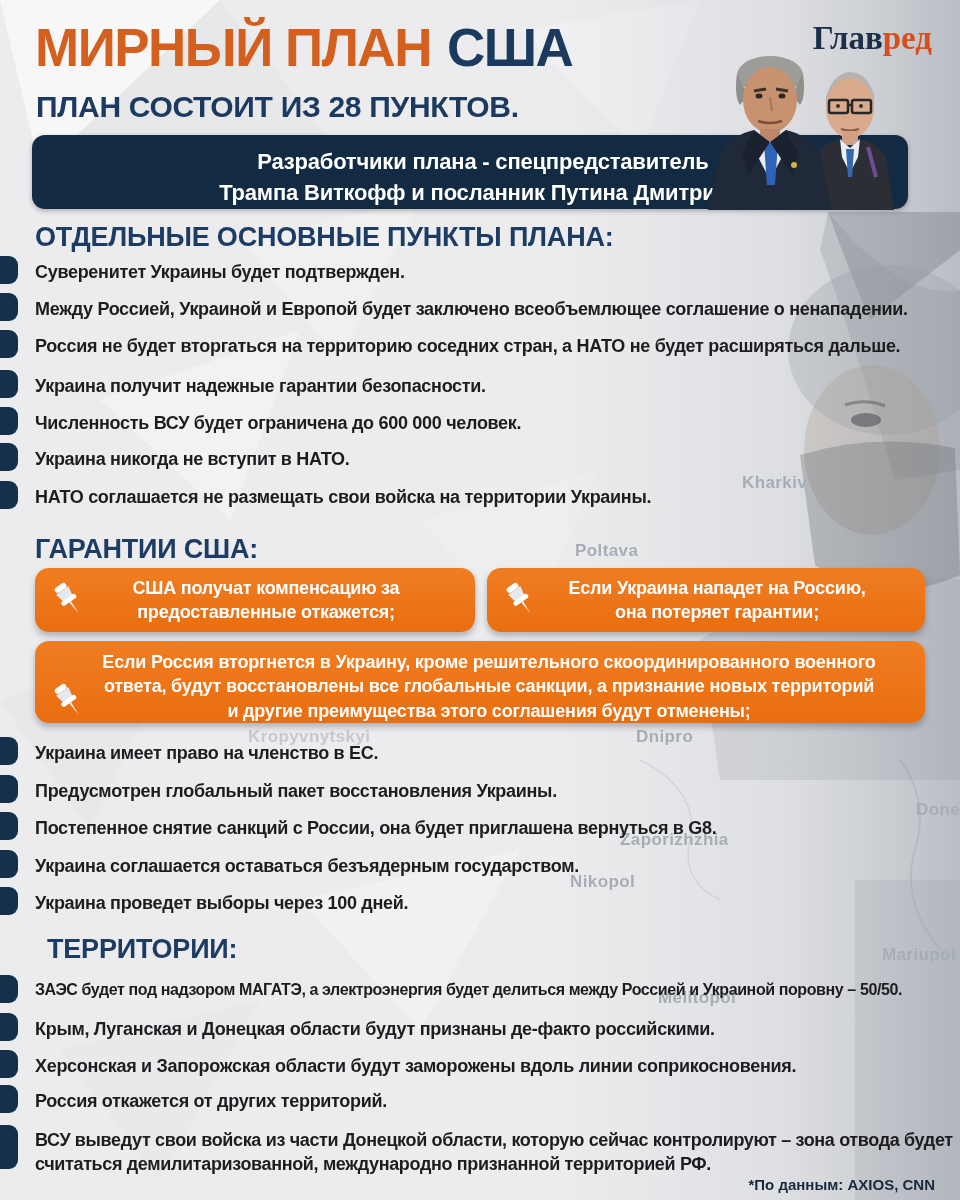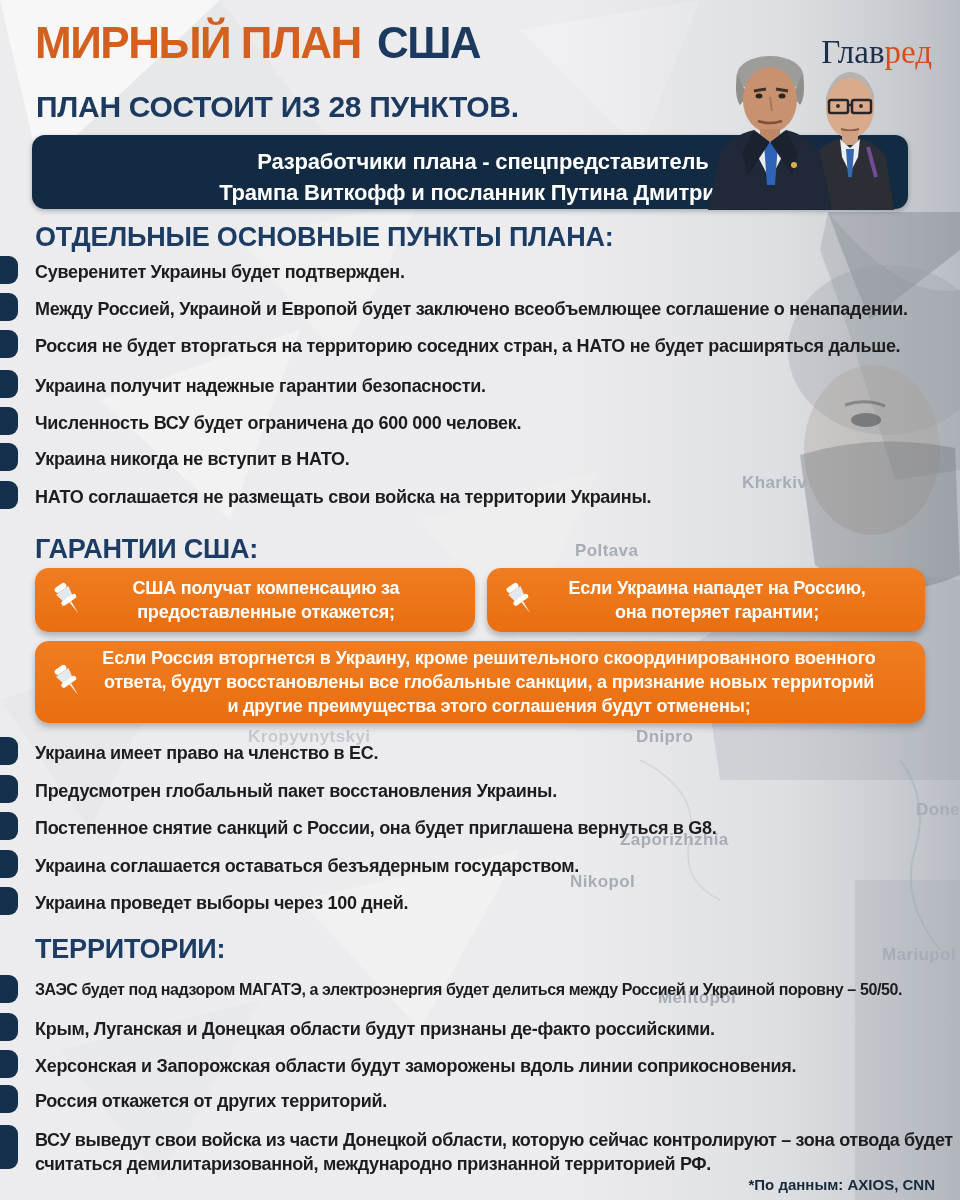--- a/index.html
+++ b/index.html
@@ -3,32 +3,32 @@
 <meta charset="utf-8">
 <style>
   html,body{margin:0;padding:0;background:#d8d8da;}
   .page{position:relative;width:960px;height:1200px;background:#ebebed;overflow:hidden;
         font-family:"Liberation Sans",sans-serif;}
   .bg{position:absolute;left:0;top:0;z-index:0;}
   .maplabel{position:absolute;z-index:1;color:#a6adb7;font-size:17px;font-weight:bold;
             letter-spacing:.4px;white-space:nowrap;}
   .maplabel.faint{opacity:.55;}
   
-  .title{position:absolute;left:35px;top:20px;z-index:3;font-size:44px;font-weight:bold;
+  .title{position:absolute;left:35px;top:20px;z-index:3;font-size:53px;font-weight:bold;
          letter-spacing:-1.5px;line-height:1.05;white-space:nowrap;}
   .title .t1{color:#d4601f;}
   .title .t2{color:#1c3a5f;margin-left:16px;}
   .subtitle{position:absolute;left:36px;top:90px;z-index:3;font-size:30px;font-weight:bold;
             color:#1c3a5f;letter-spacing:-.3px;white-space:nowrap;}
   .banner{position:absolute;left:32px;top:135px;width:876px;height:74px;background:#132b42;
           border-radius:13px;z-index:2;box-shadow:0 2px 5px rgba(15,25,45,.3);text-align:center;}
   .banner-inner{padding:11px 0 0 26px;color:#ffffff;font-size:22px;font-weight:bold;
                 line-height:1.42;letter-spacing:-.2px;}
   .logo{position:absolute;top:20px;right:28px;z-index:3;font-family:"Liberation Serif",serif;
-        font-size:33px;font-weight:normal;white-space:nowrap;margin-top:14px;}
+        font-size:33px;font-weight:bold;white-space:nowrap;}
   .logo .l1{color:#1d2e4a;}
   .logo .l2{color:#d64e1e;}
   .portraits{position:absolute;left:698px;top:45px;width:212px;height:165px;z-index:3;}
   
   .sec-h{position:absolute;left:35px;z-index:3;font-size:27px;font-weight:bold;color:#1c3c64;
          letter-spacing:-.2px;white-space:nowrap;}
   .row{position:absolute;left:35px;z-index:3;}
   .pill{position:absolute;left:-51px;top:-5px;width:34px;height:28px;background:#14304d;
         border-radius:9px;display:block;}
   .btxt{display:inline-block;font-size:18px;font-weight:bold;color:#1d1d20;
@@ -181,41 +181,41 @@
         <rect x="16" y="5" width="13" height="6" rx="3" fill="#ffffff"></rect>
         <path d="M15,11 L30,11 L28,21 L17,21 Z" fill="#e2e9ef"></path>
         <rect x="14" y="20" width="17" height="5" rx="2.5" fill="#ffffff"></rect>
         <path d="M21.5,25 L23.5,25 L22.6,39 Z" fill="#f2f4f6"></path>
       </g>
         </svg>
     </span>
     <span class="otxt">Если Украина нападет на Россию, она потеряет гарантии;</span>
   </div>
 
-  <div class="obox wide" style="left:35px;top:641px;width:890px;height:82px;">
+  <div class="obox wide" style="left:35px;top:641px;width:890px;height:82px;align-items:flex-end;">
     <span class="pin">
       <svg width="44" height="44" viewBox="0 0 44 44">
           <g transform="rotate(-35 22 20)">
         <rect x="16" y="5" width="13" height="6" rx="3" fill="#ffffff"></rect>
         <path d="M15,11 L30,11 L28,21 L17,21 Z" fill="#e2e9ef"></path>
         <rect x="14" y="20" width="17" height="5" rx="2.5" fill="#ffffff"></rect>
         <path d="M21.5,25 L23.5,25 L22.6,39 Z" fill="#f2f4f6"></path>
       </g>
         </svg>
     </span>
     <span class="otxt">Если Россия вторгнется в Украину, кроме решительного скоординированного военного ответа, будут восстановлены все глобальные санкции, а признание новых территорий и другие преимущества этого соглашения будут отменены;</span>
   </div>
 
   <div class="row" style="top:742px;"><span class="pill"></span><span class="btxt">Украина имеет право на членство в ЕС.</span></div>
   <div class="row" style="top:780px;"><span class="pill"></span><span class="btxt">Предусмотрен глобальный пакет восстановления Украины.</span></div>
   <div class="row" style="top:817px;"><span class="pill"></span><span class="btxt">Постепенное снятие санкций с России, она будет приглашена вернуться в G8.</span></div>
   <div class="row" style="top:855px;"><span class="pill"></span><span class="btxt">Украина соглашается оставаться безъядерным государством.</span></div>
   <div class="row" style="top:892px;"><span class="pill"></span><span class="btxt">Украина проведет выборы через 100 дней.</span></div>
 
-  <div class="sec-h" style="top:934px;">ТЕРРИТОРИИ:</div>
+  <div class="sec-h" style="top:934px;margin-left:12px;">ТЕРРИТОРИИ:</div>
 
   <div class="row" style="top:980px;"><span class="pill"></span><span class="btxt xs">ЗАЭС будет под надзором МАГАТЭ, а электроэнергия будет делиться между Россией и Украиной поровну – 50/50.</span></div>
   <div class="row" style="top:1018px;"><span class="pill"></span><span class="btxt">Крым, Луганская и Донецкая области будут признаны де-факто российскими.</span></div>
   <div class="row" style="top:1055px;"><span class="pill"></span><span class="btxt">Херсонская и Запорожская области будут заморожены вдоль линии соприкосновения.</span></div>
   <div class="row" style="top:1090px;"><span class="pill"></span><span class="btxt">Россия откажется от других территорий.</span></div>
   <div class="row two" style="top:1128px;"><span class="pill"></span><span class="btxt">ВСУ выведут свои войска из части Донецкой области, которую сейчас контролируют – зона отвода будет считаться демилитаризованной, международно признанной территорией РФ.</span></div>
 
   <div class="footer">*По данным: AXIOS, CNN</div>
 
 </div>

